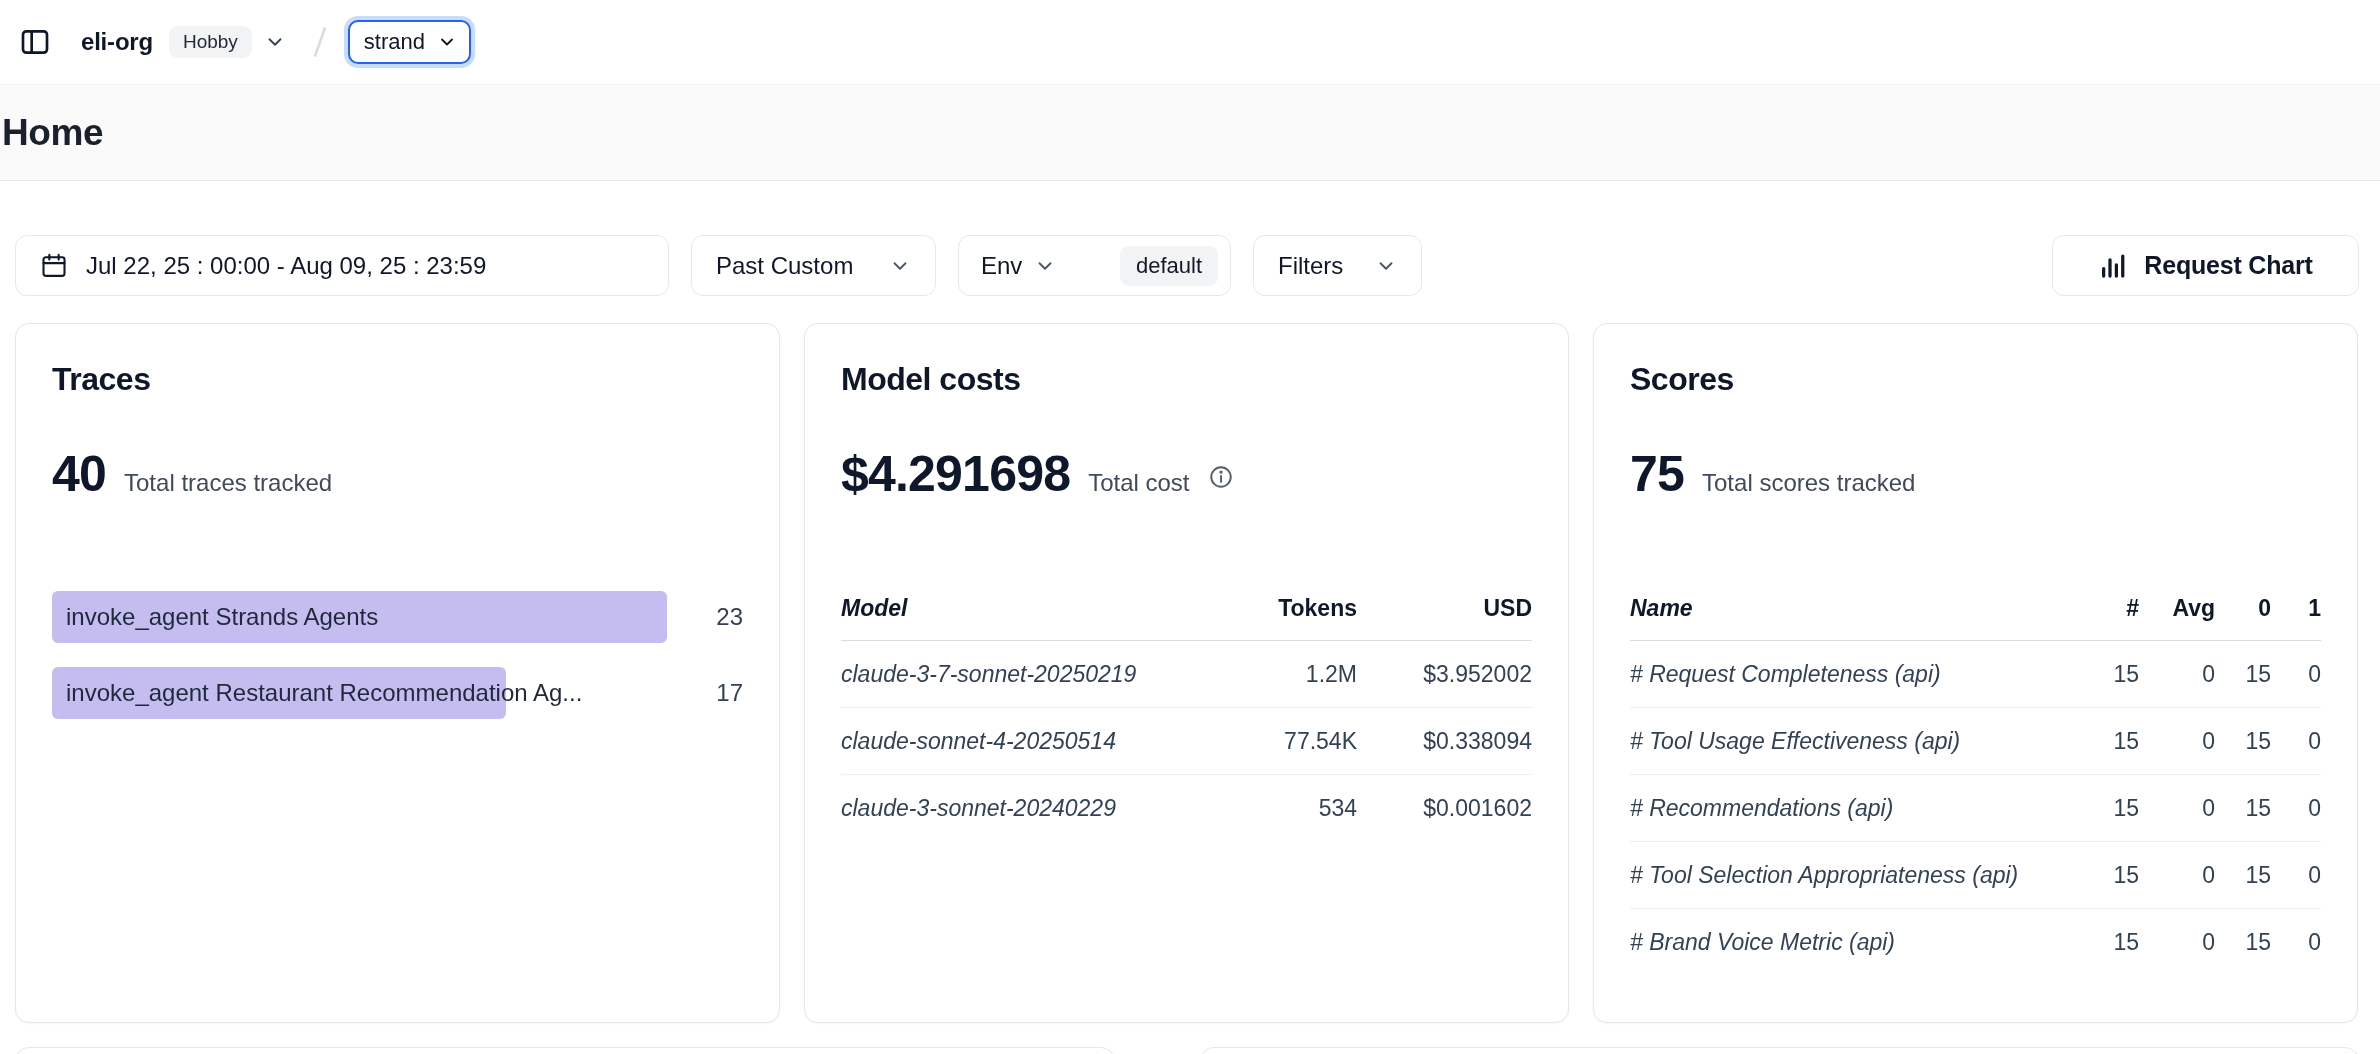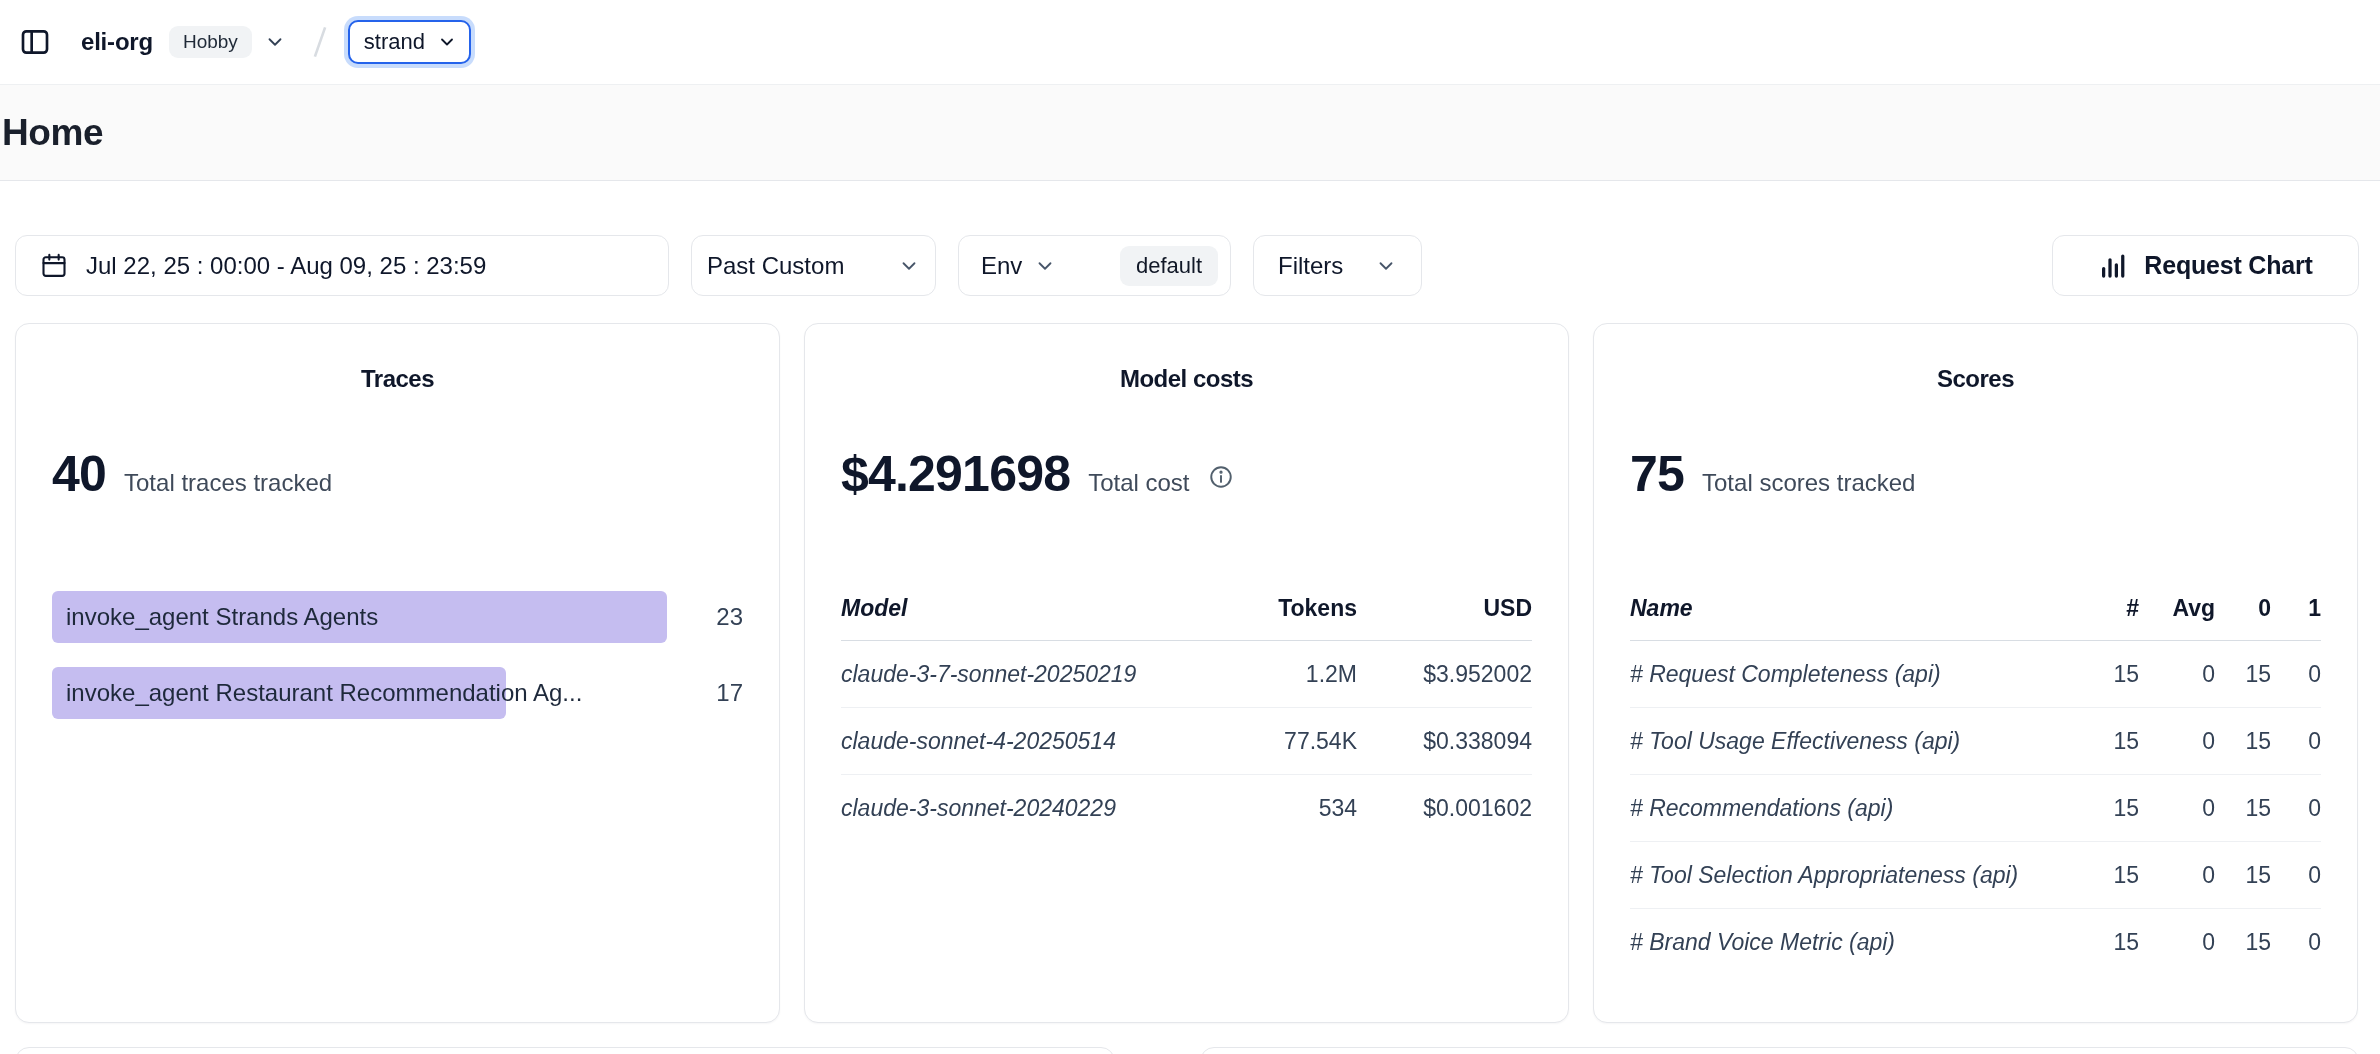--- a/index.html
+++ b/index.html
@@ -41,38 +41,38 @@
   .toolbar {
     position:absolute; top:235px; left:15px; right:21px;
     display:flex; align-items:center; gap:22px;
   }
   .btn {
     display:flex; align-items:center; height:61px;
     border:1px solid #e5e7eb; border-radius:12px; background:#fff;
     font-size:24px; color:#0f172a; cursor:pointer; white-space:nowrap;
   }
   .date-btn    { width:654px; padding:0 24px; gap:18px; }
-  .preset-btn  { width:245px; padding:0 15px; justify-content:space-between;text-align:right; }
+  .preset-btn  { width:245px; padding:0 24px; justify-content:space-between;text-align:right; }
   .env-btn     { width:273px; padding:0 12px 0 22px; gap:12px; }
   .env-badge   { background:#f1f3f5; border-radius:9px; padding:7px 16px; font-size:22px; margin-left:auto; color:#111827; }
   .filters-btn { width:169px; padding:0 24px; justify-content:space-between; }
   .request-btn { margin-left:auto; width:307px; padding:0 26px; gap:16px; justify-content:center; font-weight:600; font-size:25px; letter-spacing:-0.2px; }
 
   
   .cards {
     position:absolute; top:323px; left:15px;
     display:flex; gap:24px;
   }
   .card {
     width:765px; height:700px; background:#fff;
     border:1px solid #e5e7eb; border-radius:14px;
     box-shadow:0 1px 2px rgba(16,24,40,0.04);
     padding:33px 36px; overflow:hidden;
   }
-  .card-title { font-size:24px; font-weight:700; letter-spacing:-0.5px; line-height:44px;text-align:center; }
+  .card-title { font-size:32px; font-weight:700; letter-spacing:-0.5px; line-height:44px; }
   .metric-row { display:flex; align-items:baseline; gap:18px; margin-top:44px; }
   .metric-value { font-size:50px; font-weight:700; letter-spacing:-0.8px; }
   .metric-label { font-size:24px; color:#3f4a5a; }
   .info-wrap { align-self:center; display:flex; transform:translateY(3px); }
 
   
   .bars { margin-top:88px; display:flex; flex-direction:column; gap:24px; }
   .bar-row { display:flex; align-items:center; height:52px; }
   .bar-track { flex:1; position:relative; height:52px; }
   .bar-fill { position:absolute; left:0; top:0; bottom:0; border-radius:6px; }

